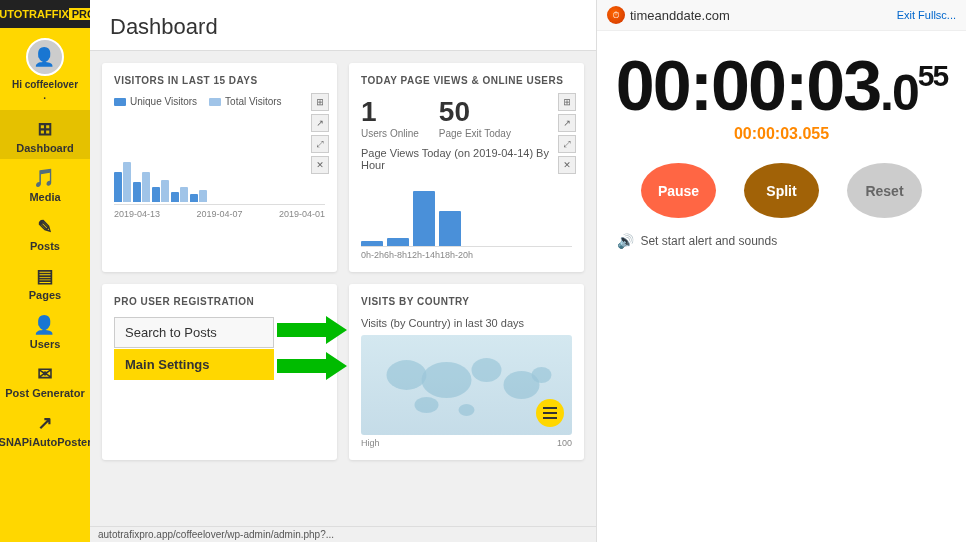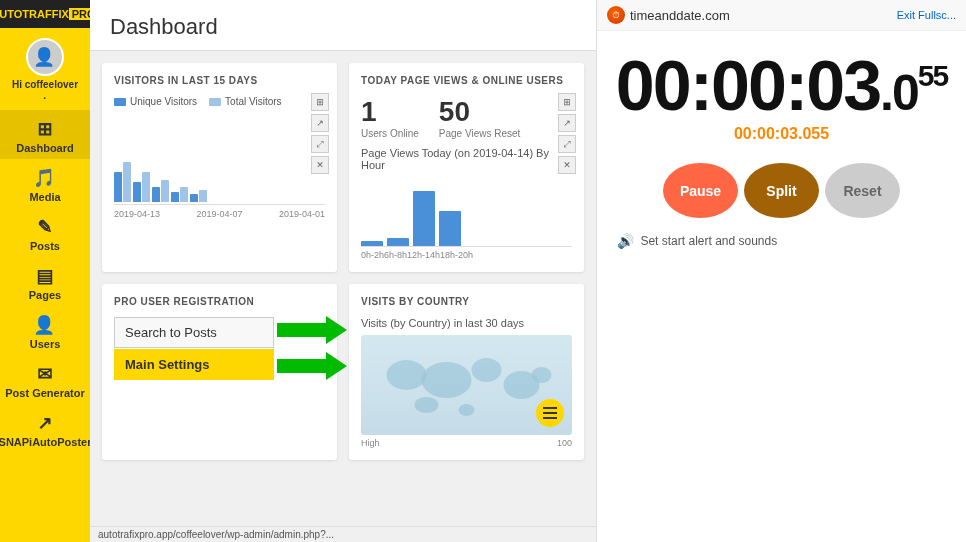--- a/index.html
+++ b/index.html
@@ -386,21 +386,21 @@
     }
     .timer-sub {
       color: #ff8800;
       font-size: 16px;
       font-weight: bold;
       text-align: center;
       margin-top: 4px;
     }
     .timer-controls {
       display: flex;
-      gap: 6px;
+      gap: 28px;
       padding: 15px 20px;
       justify-content: center;
     }
     .timer-btn {
       width: 75px;
       height: 55px;
       border-radius: 50%;
       border: none;
       cursor: pointer;
       font-size: 14px;
@@ -541,21 +541,21 @@
 
     <div class="card">
       <div class="card-title">TODAY PAGE VIEWS &amp; ONLINE USERS</div>
       <div class="pageviews-header">
         <div class="pv-stat">
           <span class="pv-number">1</span>
           <span class="pv-label">Users Online</span>
         </div>
         <div class="pv-stat">
           <span class="pv-number">50</span>
-          <span class="pv-label">Page Views Reset</span>
+          <span class="pv-label">Page Exit Today</span>
         </div>
       </div>
       <div class="pv-chart-label">Page Views Today (on 2019-04-14) By Hour</div>
       <div class="bar-chart-hour">
         <div class="hour-bar" style="height:5px;"></div>
         <div class="hour-bar" style="height:8px;"></div>
         <div class="hour-bar" style="height:55px;"></div>
         <div class="hour-bar" style="height:35px;"></div>
       </div>
       <div class="hour-labels">

